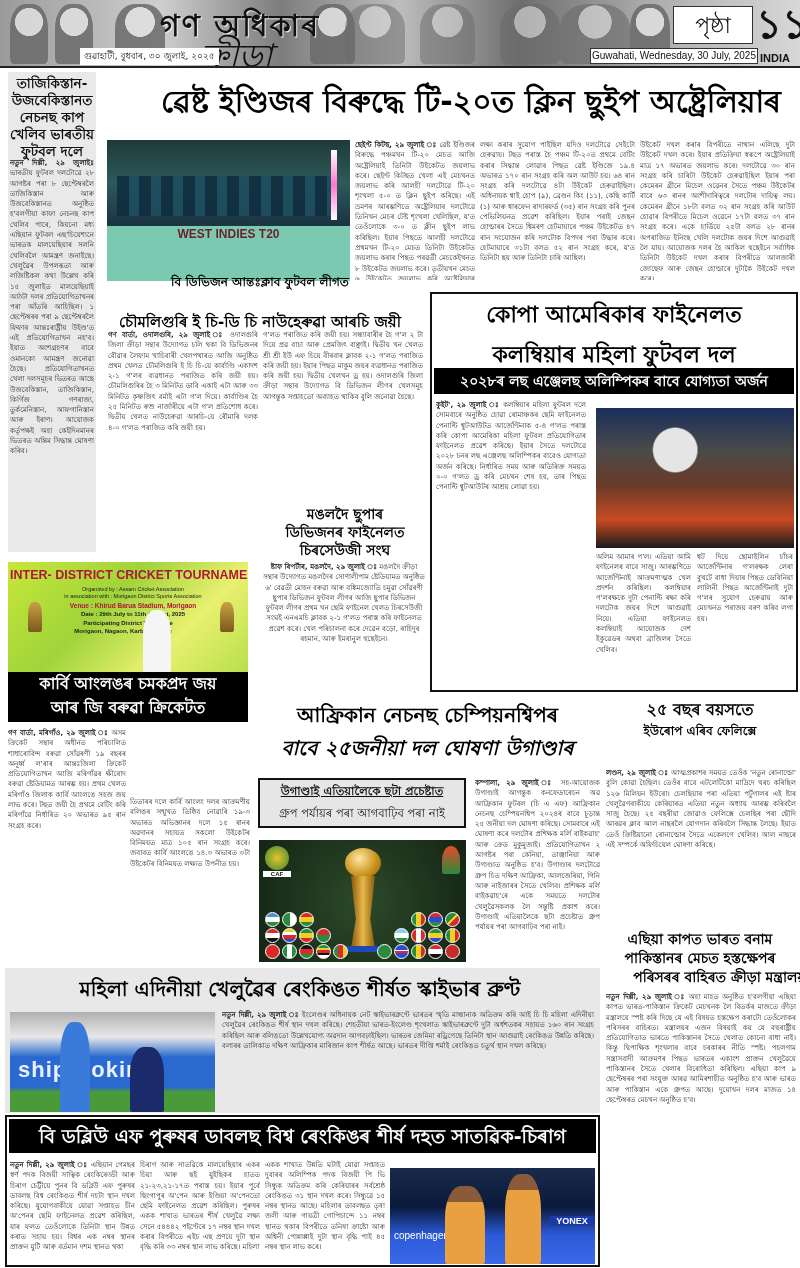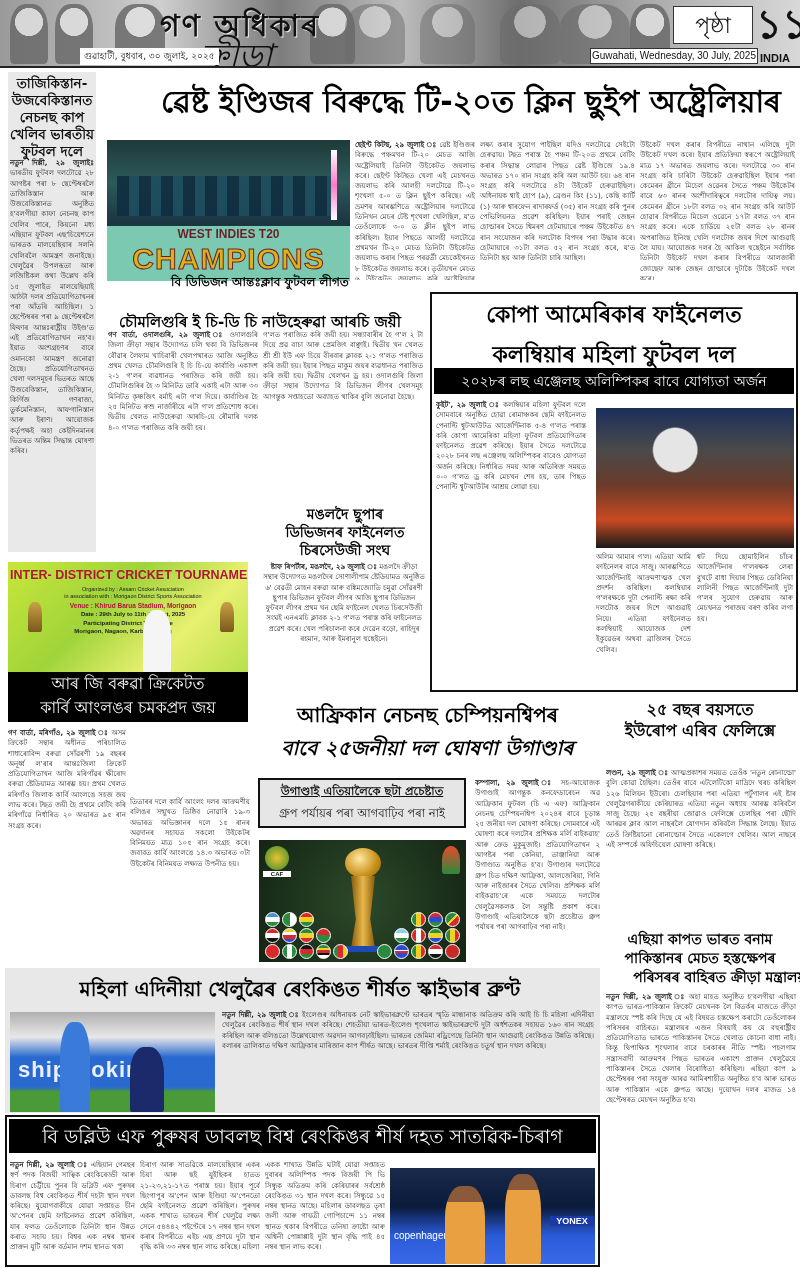--- a/index.html
+++ b/index.html
@@ -14,21 +14,21 @@
   .mast-pagenum { left: 756px; top: 2px; font-size: 40px; font-weight: bold; line-height: 44px; }
   .mast-india { left: 760px; top: 52px; font-size: 11px; font-weight: bold; font-family: "Liberation Sans", sans-serif; }
   .person { top: 4px; width: 38px; height: 60px; background: radial-gradient(circle at 50% 30%, #e0e0e0 0 30%, #6a6a6a 31% 100%); border-radius: 40% 40% 10% 10%; opacity: .85; }
   .sidebar { left: 8px; top: 72px; width: 88px; height: 480px; background: #e9e9e9; }
   .side-head { left: 8px; top: 75px; width: 88px; font-size: 13.5px; line-height: 17px; text-align: center; font-weight: bold; }
   .body-text { font-size: 7px; line-height: 10.3px; color: #222; text-align: justify; overflow: hidden; }
   .body-text b { font-weight: bold; }
   .h1 { font-weight: bold; text-align: center; color: #000; white-space: nowrap; }
   .img { background: #555; overflow: hidden; }
   .box { border: 2px solid #111; }
-  .blackbar { background: #000; color: #fff; text-align: center; font-weight: normal; white-space: nowrap; }
+  .blackbar { background: #000; color: #fff; text-align: center; font-weight: bold; white-space: nowrap; }
   .flag { position:absolute; width: 15px; height: 15px; border-radius: 50%; border:1px solid #fff; }
 </style>
 </head>
 <body>
 
 <div class="abs masthead">
   <div class="abs person" style="left:10px"></div>
   <div class="abs person" style="left:55px"></div>
   <div class="abs person" style="left:115px;width:50px"></div>
   <div class="abs person" style="left:310px;width:45px"></div>
@@ -52,21 +52,20 @@
   <b>নতুন দিল্লী, ২৯ জুলাইঃ</b>
   <span>ভাৰতীয় ফুটবল দলটোৱে ২৮ আগষ্টৰ পৰা ৮ ছেপ্টেম্বৰলৈ তাজিকিস্তান আৰু উজবেকিস্তানত অনুষ্ঠিত হ'বলগীয়া কাফা নেচনছ কাপ খেলিব পাৰে, কিয়নো মধ্য এছিয়ান ফুটবল এছ'চিয়েশ্যনে ভাৰতক মালয়েছিয়াৰ সলনি খেলিবলৈ আমন্ত্ৰণ জনাইছে। খেলুৱৈৰ উপলব্ধতা আৰু লজিষ্টিকল কথা উল্লেখ কৰি ১৫ জুলাইত মালয়েছিয়াই আঠটা দলৰ প্ৰতিযোগিতাখনৰ পৰা আঁতৰি আহিছিল। ১ ছেপ্টেম্বৰৰ পৰা ৯ ছেপ্টেম্বৰলৈ ফিফাৰ আন্তঃৰাষ্ট্ৰীয় উইণ্ড'ত এই প্ৰতিযোগিতাখন নহ'ব। ইয়াত অংশগ্ৰহণৰ বাবে ওমানকো আমন্ত্ৰণ জনোৱা হৈছে। প্ৰতিযোগিতাখনত খেলা দলসমূহৰ ভিতৰত আছে উজবেকিস্তান, তাজিকিস্তান, কিৰ্গিজ গণৰাজ্য, তুৰ্কমেনিস্তান, আফগানিস্তান আৰু ইৰাণ। আয়োজক কৰ্তৃপক্ষই অহা কেইদিনমানৰ ভিতৰত অন্তিম সিদ্ধান্ত ঘোষণা কৰিব।</span>
 </div>
 
 <div class="abs h1" style="left:126px;top:82px;width:690px;font-size:30px;line-height:40px;">ৱেষ্ট ইণ্ডিজৰ বিৰুদ্ধে টি-২০ত ক্লিন ছুইপ অষ্ট্ৰেলিয়াৰ</div>
 <div class="abs img" style="left:107px;top:140px;width:243px;height:141px;background:linear-gradient(180deg,#1f3a3a 0%,#2d5a5a 30%,#1a3442 60%,#3b8a80 75%,#2f7f78 100%);">
   <div class="abs" style="left:10px;top:36px;width:215px;height:40px;background:repeating-linear-gradient(90deg,#0f2d3f 0 12px,#1d4d5e 12px 22px);opacity:.9"></div>
   <div class="abs" style="left:224px;top:10px;width:6px;height:70px;background:linear-gradient(#fff,#f7c 50%,#fff);"></div>
   <div class="abs" style="left:0;top:86px;width:243px;height:55px;background:#7cc9b2;text-align:center;">
     <div style="font-family:'Liberation Sans',sans-serif;font-weight:bold;font-size:12px;color:#6b1f2a;line-height:16px;">WEST INDIES T20</div>
-    <div style="font-family:'Liberation Sans',sans-serif;font-weight:900;font-size:30px;color:#d9b318;line-height:34px;letter-spacing:1px;-webkit-text-stroke:1px #6b1f2a;">CHAMPIONS</div>
   </div>
 </div>
 <div class="abs body-text" style="left:355px;top:140px;width:120px;height:140px;">
   <b>ছেইণ্ট কিটছ, ২৯ জুলাই ঃ</b>
   <span>ৱেষ্ট ইণ্ডিজৰ বিৰুদ্ধে পঞ্চমখন টি-২০ মেচত আজি অষ্ট্ৰেলিয়াই তিনিটা উইকেটত জয়লাভ কৰে। ছেইণ্ট কিটছত খেলা এই মেচখনত জয়লাভ কৰি আলহী দলটোৱে টি-২০ শৃংখলা ৫-০ ত ক্লিন ছুইপ কৰিছে। এই ভ্ৰমণৰ আৰম্ভণিতে অষ্ট্ৰেলিয়াৰ দলটোৱে তিনিখন মেচৰ টেষ্ট শৃংখলা খেলিছিল, য'ত তেওঁলোকে ৩-০ ত ক্লীন ছুইপ লাভ কৰিছিল। ইয়াৰ পিছতে আলহী দলটোৱে প্ৰথমখন টি-২০ মেচত তিনিটা উইকেটত জয়লাভ কৰাৰ পিছত পৰৱৰ্তী মেচকেইখনত ৮ উইকেটত জয়লাভ কৰে। তৃতীয়খন মেচত ৬ উইকেটত জয়লাভ কৰি অষ্ট্ৰেলিয়াৰ দলটোৱে শৃংখলাটোত জয়লাভ কৰে।</span>
 </div>
 <div class="abs body-text" style="left:480px;top:140px;width:155px;height:140px;">লক্ষ্য কৰাৰ সুযোগ পাইছিল যদিও দলটোৱে সেইটো হেৰুৱায়। টছত পৰাস্ত হৈ পঞ্চম টি-২০ত প্ৰথমে বেটিং কৰাৰ সিদ্ধান্ত লোৱাৰ পিছত ৱেষ্ট ইণ্ডিজে ১৯.৪ অভাৰত ১৭০ ৰান সংগ্ৰহ কৰি অল আউট হয়। ৬৪ ৰান সংগ্ৰহ কৰি দলটোৱে ৪টা উইকেট হেৰুৱাইছিল। অধিনায়ক শ্বাই হোপ (৯), ব্ৰেণ্ডন কিং (১১), কেছি কাৰ্টি (১) আৰু শ্বাৰফেন ৰাদাৰফৰ্ড (৩৫) ৰান সংগ্ৰহ কৰি পুনৰ পেভিলিয়নত প্ৰৱেশ কৰিছিল। ইয়াৰ পৰাই জেছন হোল্ডাৰৰ সৈতে শ্বিমৰণ হেটমায়াৰে পঞ্চম উইকেটত ৪৭ ৰান সংযোজন কৰি দলটোক বিপদৰ পৰা উদ্ধাৰ কৰে। হেটমায়াৰে ৩১টা বলত ৫২ ৰান সংগ্ৰহ কৰে, য'ত তিনিটা ছয় আৰু তিনিটা চাৰি আছিল।</div>
 <div class="abs body-text" style="left:640px;top:140px;width:155px;height:140px;">উইকেট দখল কৰাৰ বিপৰীতে নাথান এলিছে দুটা উইকেট দখল কৰে। ইয়াৰ প্ৰতিক্ৰিয়া স্বৰূপে অষ্ট্ৰেলিয়াই মাত্ৰ ১৭ অভাৰত জয়লাভ কৰে। দলটোৱে ৩০ ৰান সংগ্ৰহ কৰি চাৰিটা উইকেট হেৰুৱাইছিল ইয়াৰ পৰা কেমেৰন গ্ৰীনে মিচেল ওৱেনৰ সৈতে পঞ্চম উইকেটৰ বাবে ৬৩ ৰানৰ অংশীদাৰিত্বৰে দলটোৰ দায়িত্ব লয়। কেমেৰন গ্ৰীনে ১৮টা বলত ৩২ ৰান সংগ্ৰহ কৰি আউট হোৱাৰ বিপৰীতে মিচেল ওৱেনে ১৭টা বলত ৩৭ ৰান সংগ্ৰহ কৰে। একে হাৰ্ডিয়ে ২৫টা বলত ২৮ ৰানৰ অপৰাজিত ইনিংছ খেলি দলটোক জয়ৰ দিশে আগুৱাই লৈ যায়। আয়োজক দলৰ হৈ আকিল হুছেইনে সৰ্বাধিক তিনিটা উইকেট দখল কৰাৰ বিপৰীতে আলজাৰী জোছেফ আৰু জেছন হোল্ডাৰে দুটাকৈ উইকেট দখল কৰে।</div>
 
 <div class="abs h1" style="left:100px;top:272px;width:320px;font-size:12px;line-height:20px;">বি ডিভিজন আন্তঃক্লাব ফুটবল লীগত</div>
@@ -103,22 +102,22 @@
   <div class="abs" style="left:30px;top:31px;width:190px;font-family:'Liberation Sans',sans-serif;font-size:5.5px;color:#222;text-align:center;">in association with : Morigaon District Sports Association</div>
   <div class="abs" style="left:45px;top:40px;width:160px;font-family:'Liberation Sans',sans-serif;font-size:6.5px;font-weight:bold;color:#b0163a;text-align:center;">Venue : Khirud Barua Stadium, Morigaon</div>
   <div class="abs" style="left:45px;top:49px;width:160px;font-family:'Liberation Sans',sans-serif;font-size:6px;font-weight:bold;color:#222;text-align:center;">Date : 29th July to 11th August, 2025</div>
   <div class="abs" style="left:55px;top:58px;width:130px;font-family:'Liberation Sans',sans-serif;font-size:6px;font-weight:bold;color:#222;text-align:center;">Participating District Teams are</div>
   <div class="abs" style="left:55px;top:66px;width:120px;font-family:'Liberation Sans',sans-serif;font-size:6px;font-weight:bold;color:#222;text-align:center;">Morigaon, Nagaon, Karbi-Anglong</div>
   <div class="abs" style="left:20px;top:40px;width:14px;height:30px;background:linear-gradient(#c9a043,#7a5a1c);border-radius:40% 40% 10% 10%;"></div>
   <div class="abs" style="left:212px;top:40px;width:14px;height:30px;background:linear-gradient(#c9a043,#7a5a1c);border-radius:40% 40% 10% 10%;"></div>
   <div class="abs" style="left:135px;top:48px;width:28px;height:62px;background:#f5f5f5;border-radius:40% 40% 5% 5%;"></div>
 </div>
 <div class="abs blackbar" style="left:8px;top:672px;width:240px;height:50px;">
+  <div style="font-size:16px;line-height:24px;">কাৰ্বি আংলঙৰ চমকপ্ৰদ জয়</div>
   <div style="font-size:16px;line-height:24px;">আৰ জি বৰুৱা ক্ৰিকেটত</div>
-  <div style="font-size:16px;line-height:24px;">কাৰ্বি আংলঙৰ চমকপ্ৰদ জয়</div>
 </div>
 <div class="abs body-text" style="left:8px;top:728px;width:118px;height:236px;">
   <b>গণ বাৰ্তা, মৰিগাঁও, ২৯ জুলাই ঃ</b>
   <span>অসম ক্ৰিকেট সন্থাৰ অধীনত পৰিচালিত শাধাৰোবিন্দ বৰুৱা সোঁৱৰণী ১৯ বছৰৰ অনূৰ্ধ্ব ল'ৰাৰ আন্তঃজিলা ক্ৰিকেট প্ৰতিযোগিতাখন আজি মৰিগাঁৱৰ ক্ষীৰোদ বৰুৱা ষ্টেডিয়ামত আৰম্ভ হয়। প্ৰথম খেলত মৰিগাঁও জিলাক কাৰ্বি আংলঙে সহজ জয় লাভ কৰে। টছত জয়ী হৈ প্ৰথমে বেটিং কৰি মৰিগাঁৱে নিৰ্ধাৰিত ২০ অভাৰত ৯৫ ৰান সংগ্ৰহ কৰে।</span>
 </div>
 <div class="abs body-text" style="left:130px;top:752px;width:120px;height:236px;margin-top:45px;">তিতাৰৰ দলে কাৰ্বি আংলং দলৰ আক্ৰমণীয় বলিঙৰ সন্মুখত তিষ্ঠিব নোৱাৰি ১৯-৩ অভাৰত অভিজ্ঞানৰ দলে ১৫ ৰানৰ অৱদানৰ সহায়ত সকলো উইকেটৰ বিনিময়ত মাত্ৰ ১০৫ ৰান সংগ্ৰহ কৰে। জবাবত কাৰ্বি আংলঙে ১৪.৩ অভাৰত ৩টা উইকেটৰ বিনিময়ত লক্ষ্যত উপনীত হয়।</div>
 
 <div class="abs h1" style="left:255px;top:700px;width:345px;font-size:20px;line-height:30px;">আফ্ৰিকান নেচনছ চেম্পিয়নশ্বিপৰ</div>
 <div class="abs h1" style="left:255px;top:733px;width:345px;font-size:20px;line-height:30px;font-style:italic;">বাবে ২৫জনীয়া দল ঘোষণা উগাণ্ডাৰ</div>
 <div class="abs" style="left:258px;top:778px;width:208px;height:50px;background:#e6e6e6;border:2px solid #111;text-align:center;">
@@ -156,21 +155,21 @@
   <div class="flag" style="left:152px;top:104px;background:linear-gradient(90deg,#2a8a3e 33%,#f0d020 33% 66%,#d82a2a 66%);"></div>
   <div class="flag" style="left:169px;top:104px;background:linear-gradient(#d82a2a 33%,#fff 33% 66%,#111 66%);"></div>
   <div class="flag" style="left:186px;top:104px;background:#c82a2a;"></div>
 </div>
 <div class="abs body-text" style="left:475px;top:778px;width:125px;height:186px;">
   <b>কম্পালা, ২৯ জুলাই ঃ</b>
   <span>সহ-আয়োজক উগাণ্ডাই আগন্তুক কনফেডাৰেচন অৱ আফ্ৰিকান ফুটবল (চি এ এফ) আফ্ৰিকান নেচনছ চেম্পিয়নশ্বিপ ২০২৪ৰ বাবে চূড়ান্ত ২৫ জনীয়া দল ঘোষণা কৰিছে। সোমবাৰে এই ঘোষণা কৰে দলটোৰ প্ৰশিক্ষক মৰ্লি বাইকৱাহ' আৰু ক্ৰেড মুকুমুজাই। প্ৰতিযোগিতাখন ২ আগষ্টৰ পৰা কেনিয়া, তাঞ্জানিয়া আৰু উগাণ্ডাত অনুষ্ঠিত হ'ব। উগাণ্ডাৰ দলটোৱে গ্ৰুপ চিত দক্ষিণ আফ্ৰিকা, আলজেৰিয়া, গিনি আৰু নাইজাৰৰ সৈতে খেলিব। প্ৰশিক্ষক মৰ্লি বাইকৱাহ'ৰে একে সময়তে দলটোৰ খেলুৱৈসকলক লৈ সন্তুষ্টি প্ৰকাশ কৰে। উগাণ্ডাই এতিয়ালৈকে ছটা প্ৰচেষ্টাত গ্ৰুপ পৰ্যায়ৰ পৰা আগবাঢ়িব পৰা নাই।</span>
 </div>
 
 <div class="abs h1" style="left:600px;top:700px;width:200px;font-size:16px;line-height:20px;">২৫ বছৰ বয়সতে</div>
-<div class="abs h1" style="left:600px;top:721px;width:200px;font-size:16px;line-height:20px;">ইউৰোপ এৰিব ফেলিক্সে</div>
+<div class="abs h1" style="left:600px;top:721px;width:200px;font-size:12px;line-height:20px;">ইউৰোপ এৰিব ফেলিক্সে</div>
 <div class="abs body-text" style="left:606px;top:768px;width:190px;height:180px;">
   <b>লণ্ডন, ২৯ জুলাই ঃ</b>
   <span>আত্মপ্ৰকাশৰ সময়ত তেওঁক 'নতুন ৰোনাল্ডো' বুলি কোৱা হৈছিল। তেওঁৰ বাবে এটলেটিকো মাদ্ৰিদে খৰচ কৰিছিল ১২৬ মিলিয়ন ইউৰো। চেলছিয়াৰ পৰা এতিয়া পৰ্টুগালৰ এই ষ্টাৰ খেলুৱৈগৰাকীয়ে কেৰিয়াৰত এতিয়া নতুন অধ্যায় আৰম্ভ কৰিবলৈ সাজু হৈছে। ২৫ বছৰীয়া জোৱাও ফেলিক্সে চেলছিৰ পৰা ছৌদি আৰৱৰ ক্লাব আল নাছৰলৈ যোগদান কৰিবলৈ সিদ্ধান্ত লৈছে। ইয়াত তেওঁ ক্ৰিষ্টিয়ানো ৰোনাল্ডোৰ সৈতে একেলগে খেলিব। আল নাছৰে এই সম্পৰ্কে অফিচিয়েল ঘোষণা কৰিছে।</span>
 </div>
 
 <div class="abs h1" style="left:600px;top:930px;width:200px;font-size:14px;line-height:18px;">এছিয়া কাপত ভাৰত বনাম</div>
 <div class="abs h1" style="left:600px;top:949px;width:200px;font-size:14px;line-height:18px;">পাকিস্তানৰ মেচত হস্তক্ষেপৰ</div>
 <div class="abs h1" style="left:600px;top:968px;width:239px;font-size:14px;line-height:18px;">পৰিসৰৰ বাহিৰত ক্ৰীড়া মন্ত্ৰালয়</div>
 <div class="abs body-text" style="left:606px;top:992px;width:190px;height:272px;">
   <b>নতুন দিল্লী, ২৯ জুলাই ঃ</b>

